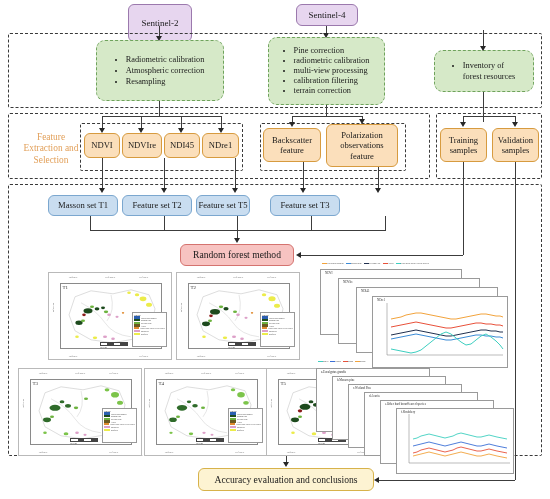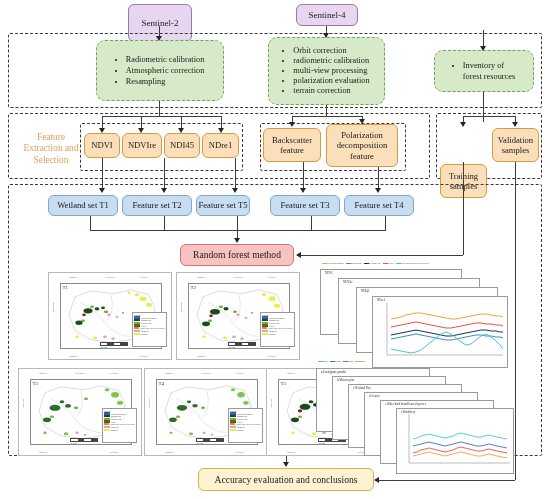--- a/index.html
+++ b/index.html
@@ -82,24 +82,24 @@
   <div class="abs node green gbox" style="left:96px;top:40px;width:128px;height:61px;">
     <ul class="bullets">
       <li>Radiometric calibration</li>
       <li>Atmospheric correction</li>
       <li>Resampling</li>
     </ul>
   </div>
 
   <div class="abs node green gbox" style="left:268px;top:37px;width:117px;height:68px;">
     <ul class="bullets" style="line-height:1.2;">
-      <li>Orbit correction</li>
+      <li>Pine correction</li>
       <li>radiometric calibration</li>
       <li>multi-view processing</li>
-      <li>polarization evaluation</li>
+      <li>calibration filtering</li>
       <li>terrain correction</li>
     </ul>
   </div>
 
   <div class="abs node green gbox" style="left:434px;top:50px;width:100px;height:42px;">
     <ul class="bullets" style="white-space:pre-line;">
       <li>Inventory of
 forest resources</li>
     </ul>
   </div>
@@ -127,46 +127,43 @@
     </div>
   <div class="abs node orange" style="left:202px;top:133px;width:37px;height:25px;">
     <span>NDre1</span>
     </div>
 
   <div class="abs node orange" style="left:263px;top:128px;width:58px;height:34px;white-space:pre-line;">
     <span>Backscatter
 feature</span></div>
   <div class="abs node orange" style="left:326px;top:124px;width:72px;height:43px;white-space:pre-line;">
     <span>Polarization
-decomposition
+observations
 feature</span></div>
 
-  <div class="abs node orange" style="left:440px;top:128px;width:47px;height:34px;white-space:pre-line;margin-top:36px;">
+  <div class="abs node orange" style="left:440px;top:128px;width:47px;height:34px;white-space:pre-line;">
     <span>Training
 samples</span></div>
   <div class="abs node orange" style="left:492px;top:128px;width:47px;height:34px;white-space:pre-line;">
     <span>Validation
 samples</span></div>
 
   <div class="abs group" style="left:8px;top:184px;width:534px;height:272px;"></div>
 
   <div class="abs node blue" style="left:48px;top:195px;width:70px;height:21px;">
-    <span>Wetland set T1</span>
+    <span>Masson set T1</span>
     </div>
   <div class="abs node blue" style="left:122px;top:195px;width:70px;height:21px;">
     <span>Feature set T2</span>
     </div>
   <div class="abs node blue" style="left:196px;top:195px;width:54px;height:21px;justify-content:center;">
     <span>Feature set T5</span>
     </div>
   <div class="abs node blue" style="left:270px;top:195px;width:70px;height:21px;">
     <span>Feature set T3</span>
-    </div>
-  <div class="abs node blue" style="left:344px;top:195px;width:70px;height:21px;">
-    <span>Feature set T4</span>
     </div>
 
   <div class="abs node yellow" style="left:198px;top:468px;width:176px;height:23px;">
     <span>Accuracy evaluation and conclusions</span>
     </div>
 
   <div class="abs node pink" style="left:180px;top:244px;width:114px;height:22px;">
     <span>Random forest method</span>
     </div>
 

